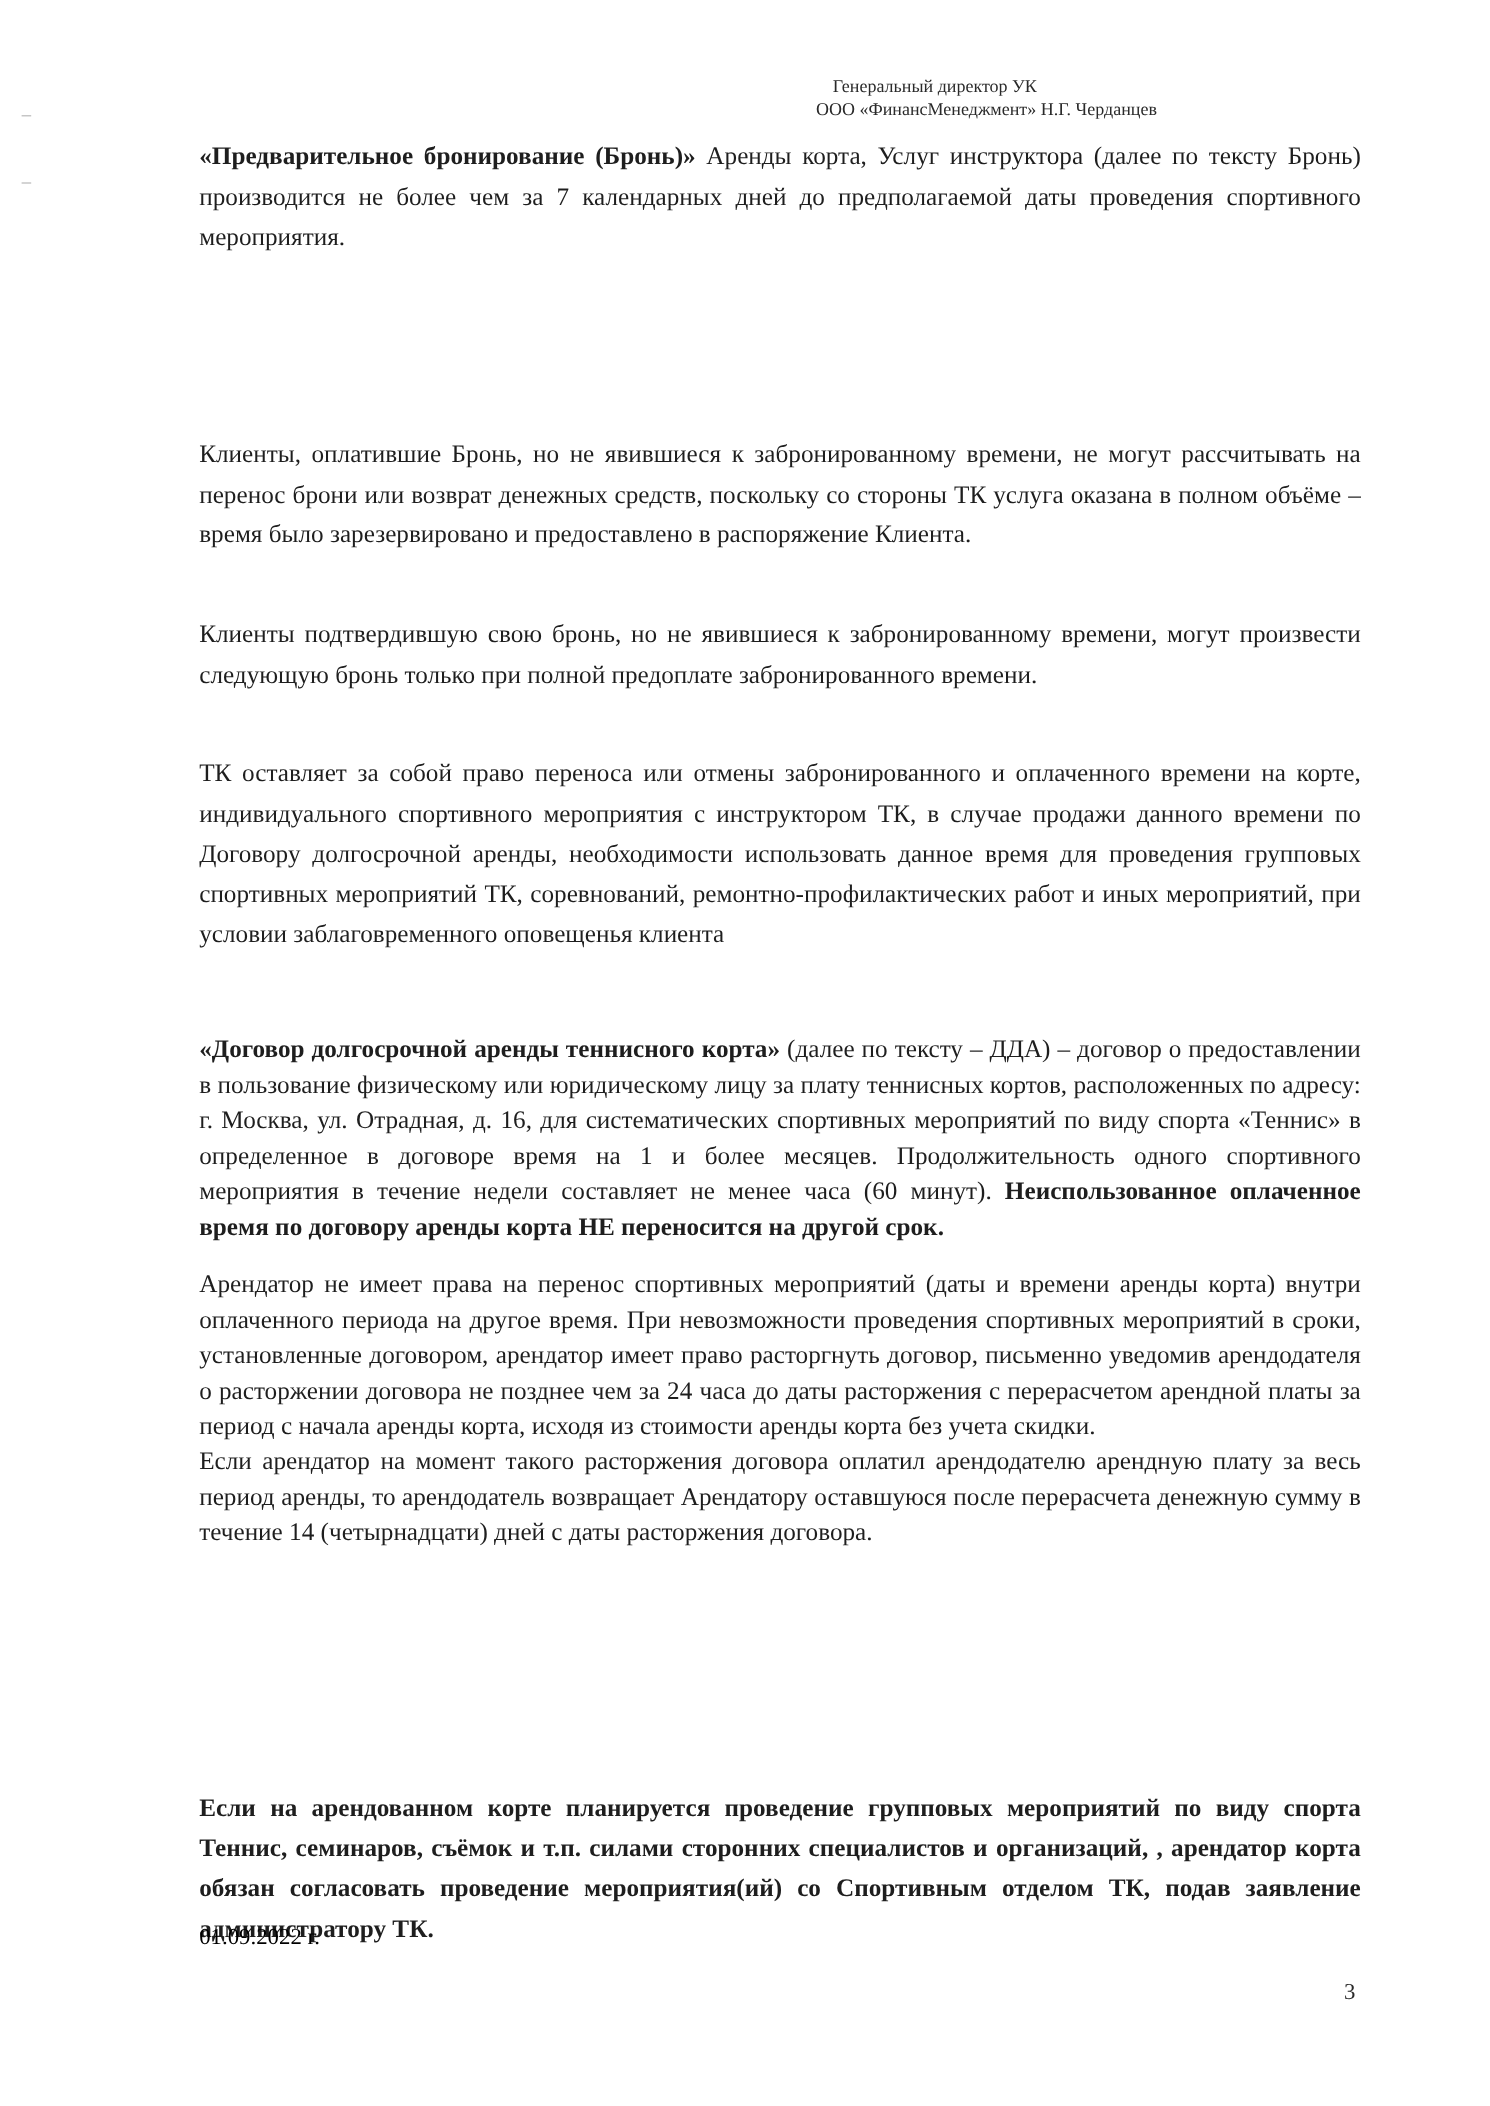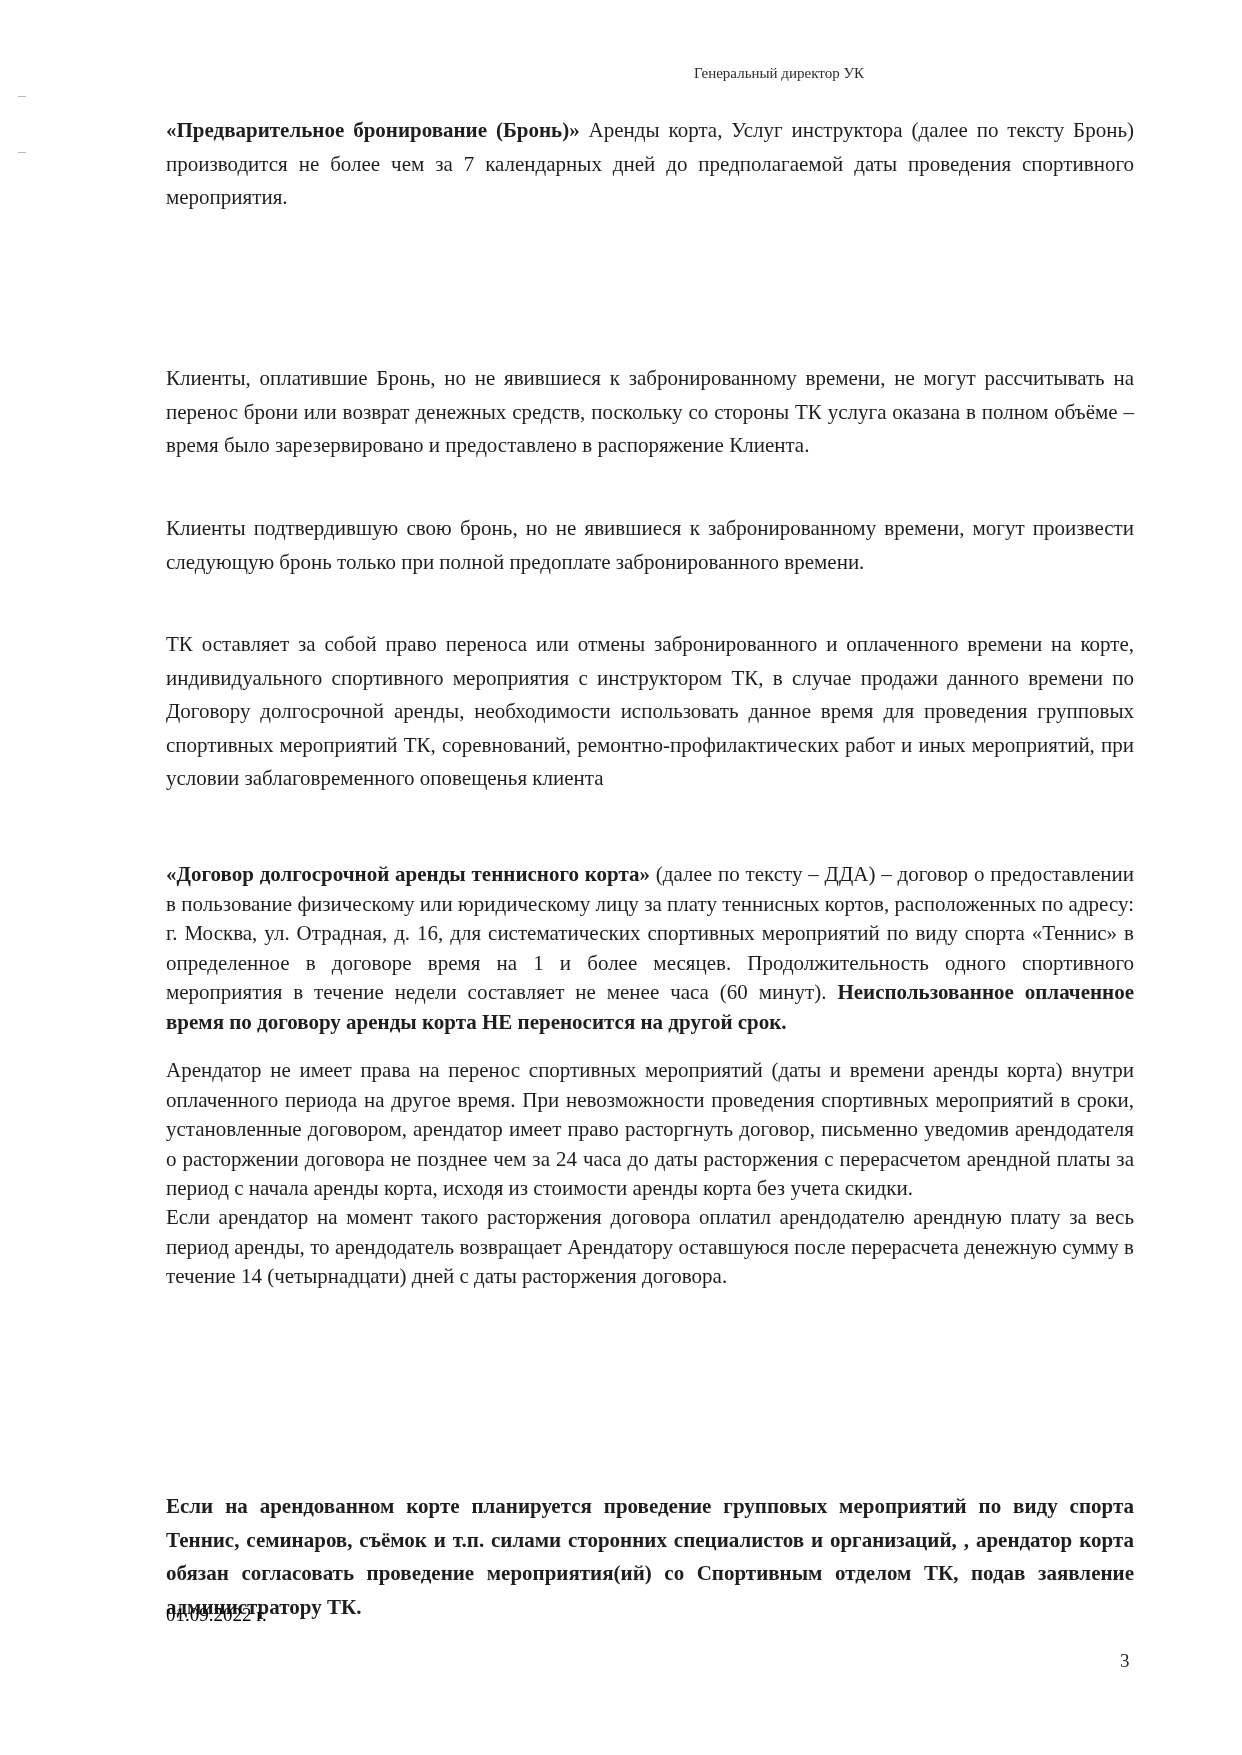--- a/index.html
+++ b/index.html
@@ -71,20 +71,21 @@
 </head>
 <body>
 
 <div class="page">
 
   <div class="scan-mark" style="top:96px;"></div>
   <div class="scan-mark" style="top:152px;"></div>
 
   <div class="header">
     <span class="l1">Генеральный директор УК</span>
+    <span class="l2">ООО «ФинансМенеджмент» Н.Г. Черданцев</span>
   </div>
 
   <p class="para" style="top:114px;"><b>«Предварительное бронирование (Бронь)»</b><span> Аренды корта, Услуг инструктора (далее по тексту Бронь) производится не более чем за 7 календарных дней до предполагаемой даты проведения спортивного мероприятия.</span></p>
 
 
   <p class="para" style="top:362px;"><span>Клиенты, оплатившие Бронь, но не явившиеся к забронированному времени, не могут рассчитывать на перенос брони или возврат денежных средств, поскольку со стороны ТК услуга оказана в полном объёме – время было зарезервировано и предоставлено в распоряжение Клиента.</span></p>
 
   <p class="para" style="top:512px;"><span>Клиенты подтвердившую свою бронь, но  не явившиеся  к забронированному времени, могут произвести следующую бронь только при полной предоплате забронированного времени.</span></p>
 
   <p class="para" style="top:628px;"><span>ТК оставляет за собой право переноса или отмены забронированного и оплаченного времени на корте, индивидуального спортивного мероприятия с инструктором ТК, в случае продажи данного времени по Договору долгосрочной аренды, необходимости использовать данное время для проведения групповых спортивных мероприятий ТК, соревнований, ремонтно-профилактических работ и иных мероприятий, при условии заблаговременного оповещенья клиента</span></p>

